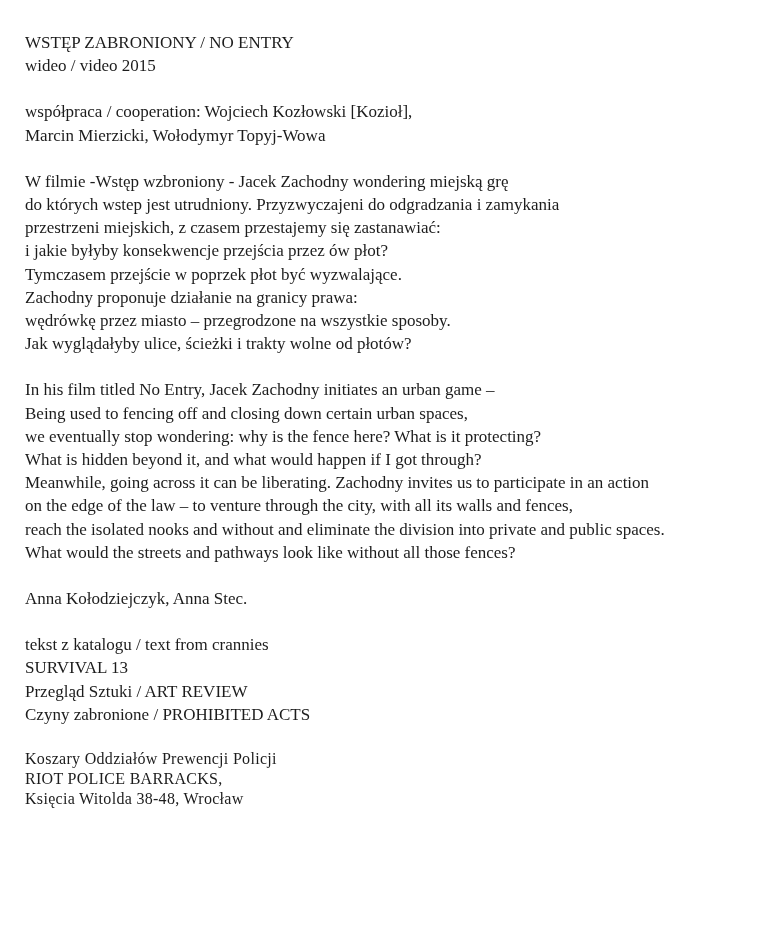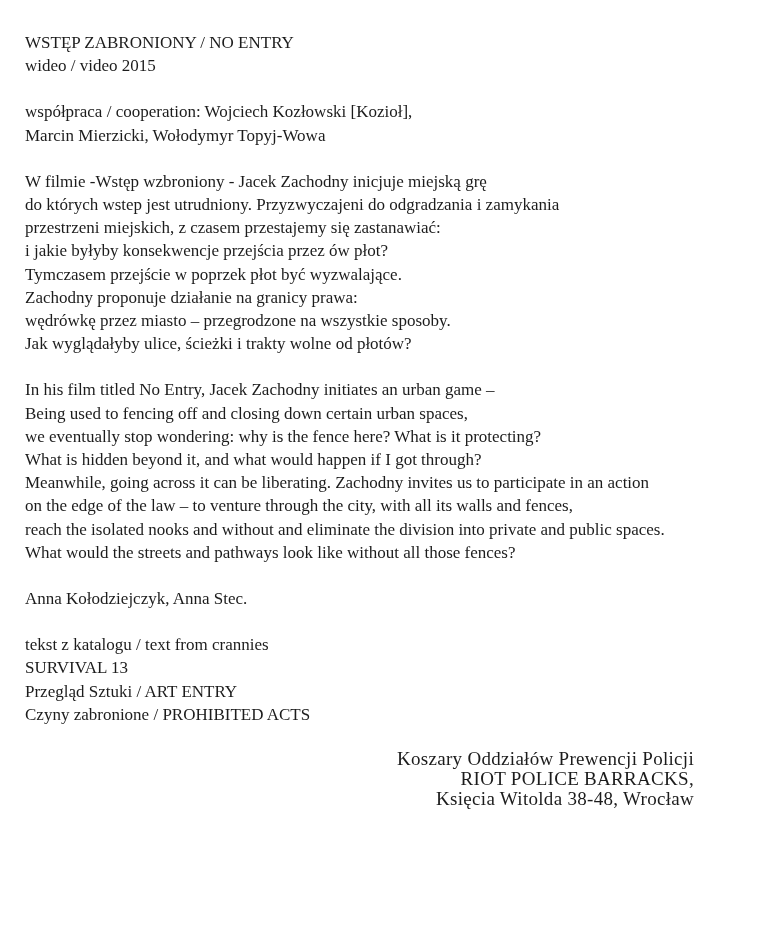--- a/index.html
+++ b/index.html
@@ -23,43 +23,42 @@
     margin: 0 0 23px 0;
   }
   .line {
     line-height: 23.2px;
     white-space: nowrap;
   }
   .small-block {
     margin-top: 23px;
   }
   .small-block .line {
-    font-size: 19px;
+    font-size: 16px;
     line-height: 20px;
     letter-spacing: 0.3px;
-    text-align: right;
   }
 </style>
 </head>
 <body>
 
 <div class="page">
 
   <div class="block">
     <div class="line">WSTĘP ZABRONIONY / NO ENTRY</div>
     <div class="line">wideo / video 2015</div>
   </div>
 
   <div class="block">
     <div class="line">współpraca / cooperation: Wojciech Kozłowski [Kozioł],</div>
     <div class="line">Marcin Mierzicki, Wołodymyr Topyj-Wowa</div>
   </div>
 
   <div class="block">
-    <div class="line">W filmie -Wstęp wzbroniony - Jacek Zachodny inicjuje miejską grę</div>
+    <div class="line">W filmie -Wstęp wzbroniony - Jacek Zachodny wondering miejską grę</div>
     <div class="line">do których wstep jest utrudniony. Przyzwyczajeni do odgradzania i zamykania</div>
     <div class="line">przestrzeni miejskich, z czasem przestajemy się zastanawiać:</div>
     <div class="line">i jakie byłyby konsekwencje przejścia przez ów płot?</div>
     <div class="line">Tymczasem przejście w poprzek płot być wyzwalające.</div>
     <div class="line">Zachodny proponuje działanie na granicy prawa:</div>
     <div class="line">wędrówkę przez miasto – przegrodzone na wszystkie sposoby.</div>
     <div class="line">Jak wyglądałyby ulice, ścieżki i trakty wolne od płotów?</div>
   </div>
 
   <div class="block">
@@ -73,21 +72,21 @@
     <div class="line">What would the streets and pathways look like without all those fences?</div>
   </div>
 
   <div class="block">
     <div class="line">Anna Kołodziejczyk, Anna Stec.</div>
   </div>
 
   <div class="block">
     <div class="line">tekst z katalogu / text from crannies</div>
     <div class="line">SURVIVAL 13</div>
-    <div class="line">Przegląd Sztuki / ART ENTRY</div>
+    <div class="line">Przegląd Sztuki / ART REVIEW</div>
     <div class="line">Czyny zabronione / PROHIBITED ACTS</div>
   </div>
 
   <div class="block small-block">
     <div class="line">Koszary Oddziałów Prewencji Policji</div>
     <div class="line">RIOT POLICE BARRACKS,</div>
     <div class="line">Księcia Witolda 38-48, Wrocław</div>
   </div>
 
 </div>

